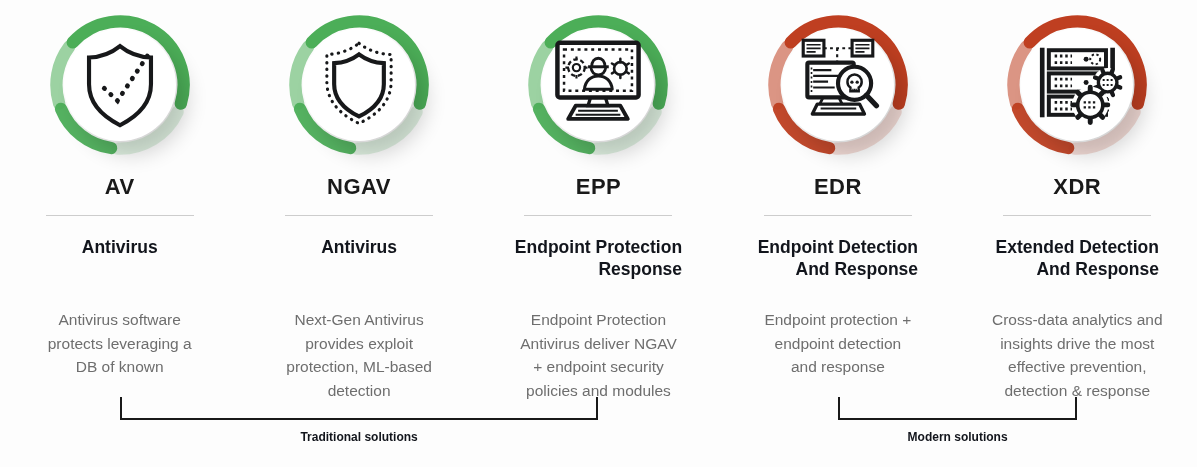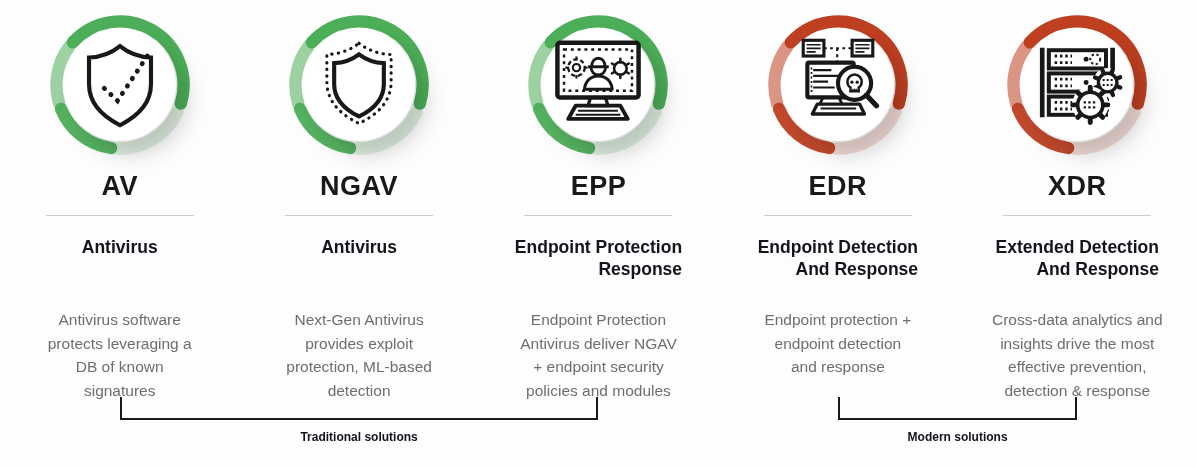--- a/index.html
+++ b/index.html
@@ -15,21 +15,21 @@
   .ring { position:absolute; inset:0; width:142px; height:142px; }
   .icon-circle {
     position:absolute; left:15px; top:15px; width:112px; height:112px;
     background:#fff; border-radius:50%;
     box-shadow: 12px 14px 20px rgba(0,0,0,0.16);
     display:flex; align-items:center; justify-content:center;
   }
   .icon, .icon svg { display:block; }
   .icon svg { width:106px; height:106px; }
   .acronym {
-    margin-top:15px; font-size:27px; line-height:31px; font-weight:700;
+    margin-top:15px; font-size:22px; line-height:31px; font-weight:700;
     letter-spacing:0.5px; color: var(--heading, #191919); text-align:center;
   }
   .divider { width:148px; height:1px; background: var(--divider, #cdcdcd); margin-top:13px; }
   .subtitle {
     margin-top:21px; min-height:43px; font-size:17.5px; line-height:21.5px;
     font-weight:700; color: var(--name, #12151c); text-align:right;
   }
   .desc {
     margin-top:28px; font-size:15.5px; line-height:23.5px;
     color: var(--description, #6e6e6e); text-align:center;
@@ -70,21 +70,20 @@
     </div>
     <div class="acronym">AV</div>
     <div class="divider"></div>
     <div class="subtitle">
           <div>Antivirus</div>
         </div>
     <div class="desc">
           <div>Antivirus software</div>
           <div>protects leveraging a</div>
           <div>DB of known</div>
-          <div>signatures</div>
         </div>
   </div>
 
   <div class="card">
     <div class="icon-wrap">
       <svg class="ring" viewBox="0 0 144 144">
             <path d="M 24.07 28.84 A 64.5 64.5 0 0 1 133.68 90.86" fill="none" stroke="#4cae58" stroke-opacity="1" stroke-width="12.5" stroke-linecap="round"></path>
             <path d="M 10.32 90.86 A 64.5 64.5 0 0 1 20.49 33.18" fill="none" stroke="#4cae58" stroke-opacity="0.55" stroke-width="12.5" stroke-linecap="round"></path>
             <path d="M 63.02 135.87 A 64.5 64.5 0 0 1 12.20 96.16" fill="none" stroke="#4cae58" stroke-opacity="0.95" stroke-width="12.5" stroke-linecap="round"></path>
             <path d="M 130.46 99.26 A 64.5 64.5 0 0 1 69.75 136.46" fill="none" stroke="#4cae58" stroke-opacity="0.18" stroke-width="12.5" stroke-linecap="round"></path>

